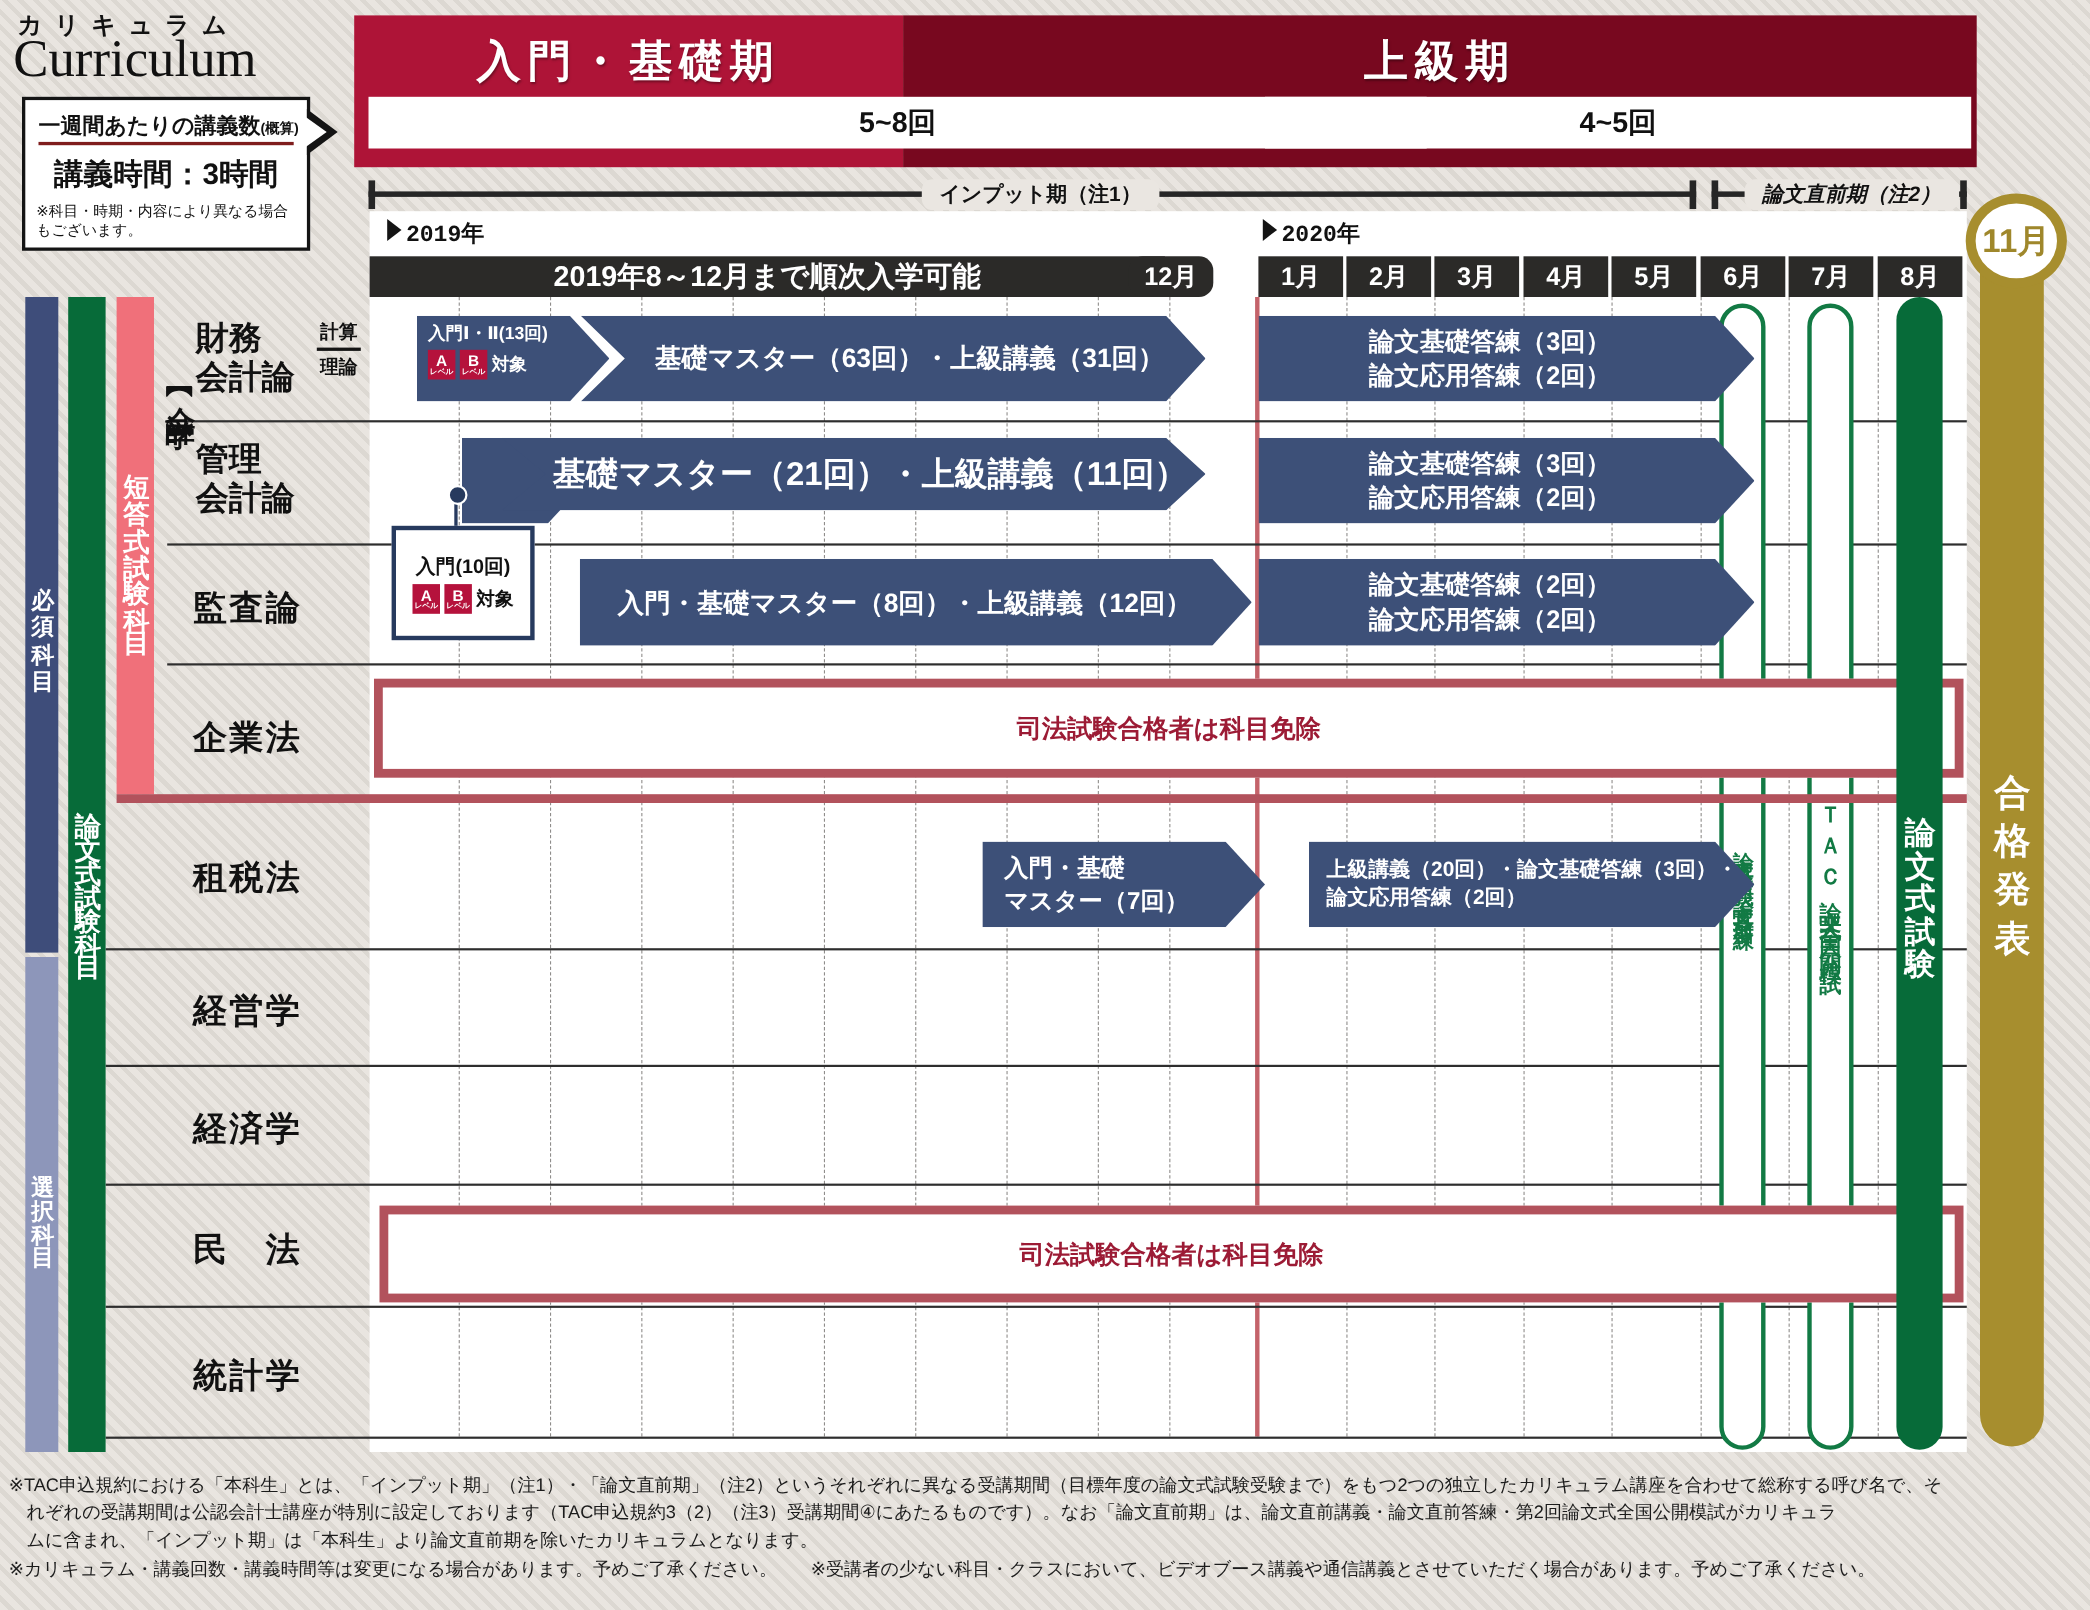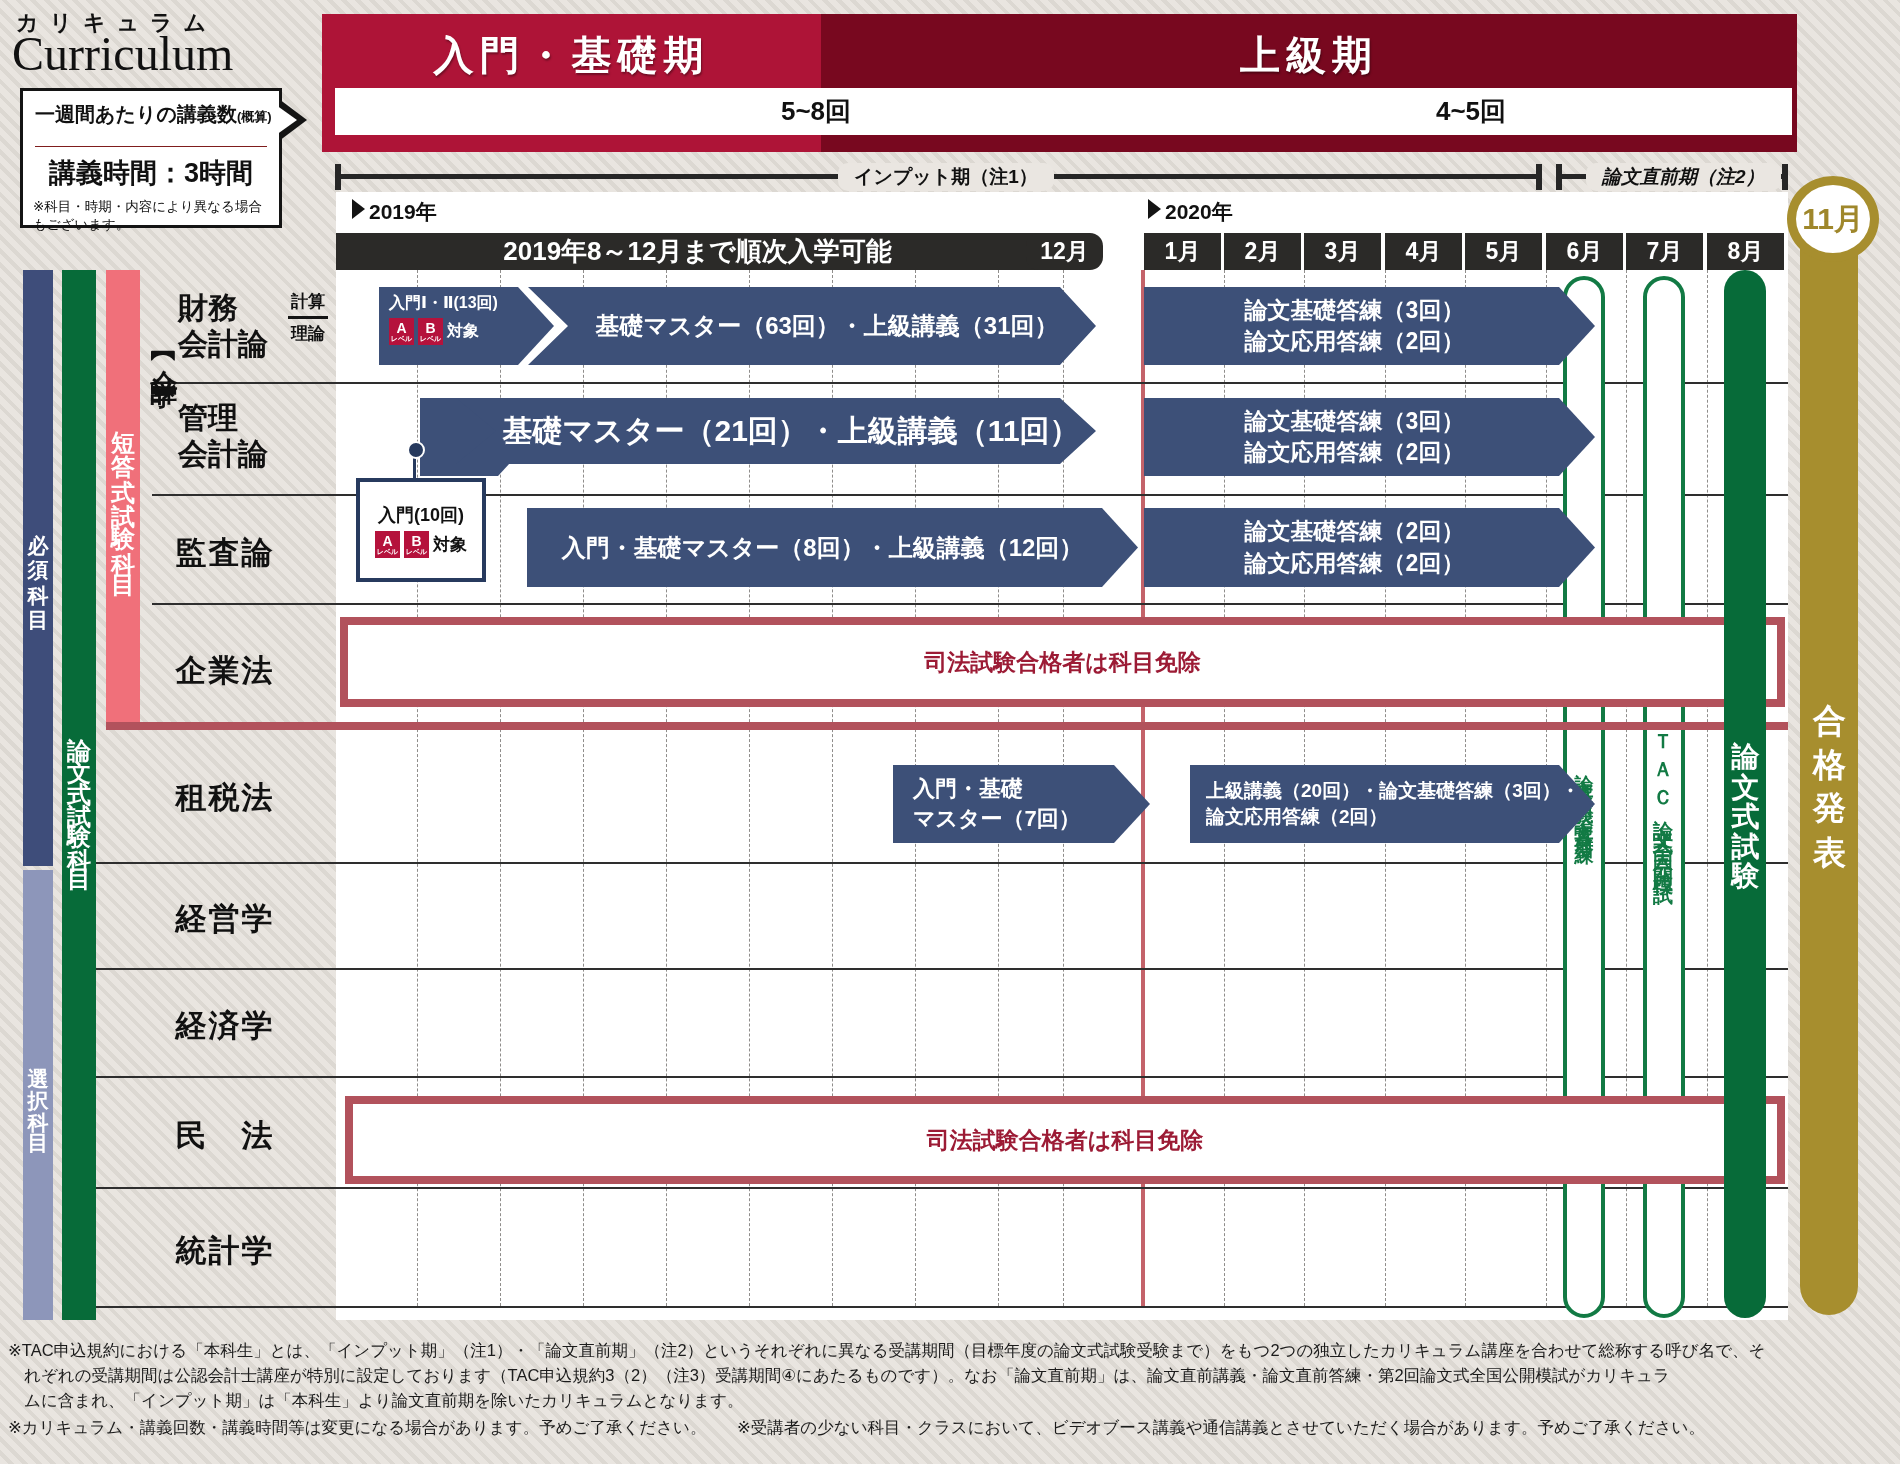--- a/index.html
+++ b/index.html
@@ -10,36 +10,36 @@
   }
   .abs{position:absolute;}
   .flexc{display:flex;align-items:center;justify-content:center;}
   
   .title-kana{left:16px;top:8px;font-size:22px;font-weight:bold;letter-spacing:11px;}
   .title-en{left:12px;top:26px;font-size:48px;font-family:"Liberation Serif","DejaVu Serif",serif;}
   
   .info-box{left:20px;top:88px;width:256px;height:134px;background:#fff;border:3px solid #141414;z-index:7;}
   .bubble-arrow-outer{left:279px;top:99px;width:0;height:0;border-top:21px solid transparent;border-bottom:21px solid transparent;border-left:28px solid #141414;z-index:7;}
   .bubble-arrow-inner{left:276px;top:105px;width:0;height:0;border-top:15px solid transparent;border-bottom:15px solid transparent;border-left:21px solid #fff;z-index:8;}
-  .info-head{margin:10px 12px 0;font-size:20px;font-weight:bold;border-bottom:1px solid #7f1d1d;padding-bottom:18px;white-space:nowrap;}
+  .info-head{margin:10px 12px 0;font-size:20px;font-weight:bold;border-bottom:3px solid #7f1d1d;padding-bottom:1px;white-space:nowrap;}
   .info-head small{font-size:13px;font-weight:bold;}
   .info-time{margin-top:8px;text-align:center;font-size:27px;font-weight:bold;}
   .info-note{margin:7px 10px 0;font-size:13.5px;line-height:1.35;}
   
   .phase-basic{left:322px;top:14px;width:499px;height:138px;background:#ae1437;}
   .phase-adv{left:821px;top:14px;width:976px;height:138px;background:#78081f;}
   .phase-label{position:absolute;left:0;top:14px;width:100%;text-align:center;color:#fff;font-size:40px;font-weight:bold;letter-spacing:6px;text-shadow:1px 2px 2px rgba(0,0,0,.35);}
   .count-bar{top:88px;height:47px;background:#fff;font-size:26px;font-weight:bold;z-index:2;}
   
   .tl-line{top:174px;height:5px;background:#262626;z-index:1;}
   .tl-cap{top:164px;width:6px;height:26px;background:#262626;z-index:1;}
   .tl-chip{top:163px;height:28px;background:#eae6e1;border-radius:10px;padding:0 16px;font-size:19px;font-weight:bold;z-index:2;white-space:nowrap;}
   
   .panel{left:336px;top:192px;width:1452px;height:1128px;background:#fff;z-index:0;}
-  .year-label{top:198px;font-size:21px;font-weight:bold;z-index:2;white-space:nowrap;}
+  .year-label{top:198px;font-size:21px;font-weight:bold;z-index:2;white-space:nowrap;font-family:Liberation Mono, monospace;}
   .year-label .tri{display:inline-block;width:0;height:0;border-top:10px solid transparent;border-bottom:10px solid transparent;border-left:13px solid #141414;margin-right:4px;}
   
   .m-cell{top:233px;height:37px;background:#2b2a28;color:#fff;font-weight:bold;z-index:2;}
   .m-entry{left:336px;width:723px;font-size:26px;}
   .m-month{width:77px;font-size:23px;}
   
   .gridline{position:absolute;top:270px;height:1036px;width:0;border-left:1px dashed #8f8d8b;z-index:1;}
   .year-line{left:1141px;top:270px;width:4px;height:1036px;background:#c4636a;z-index:1;}
   .rowsep{height:2px;background:#2e2e2e;z-index:1;}
   .red-divider{left:106px;top:722px;width:1682px;height:8px;background:#b2525c;z-index:3;}

